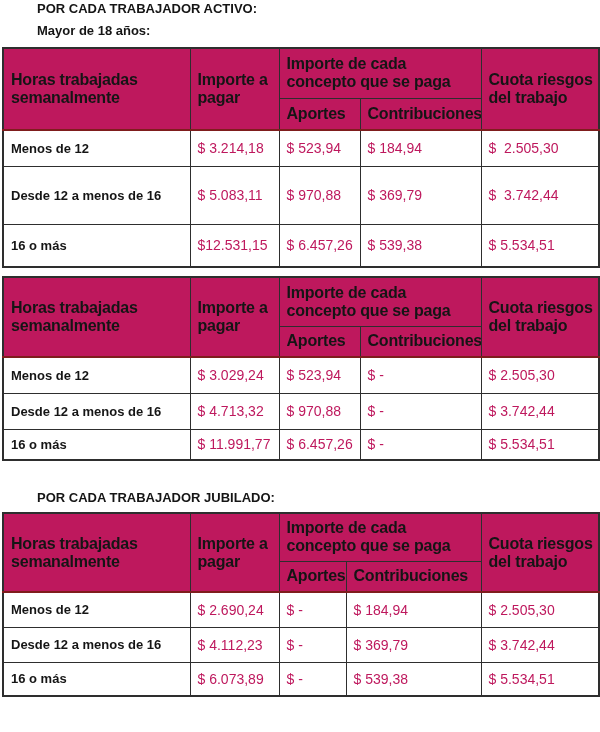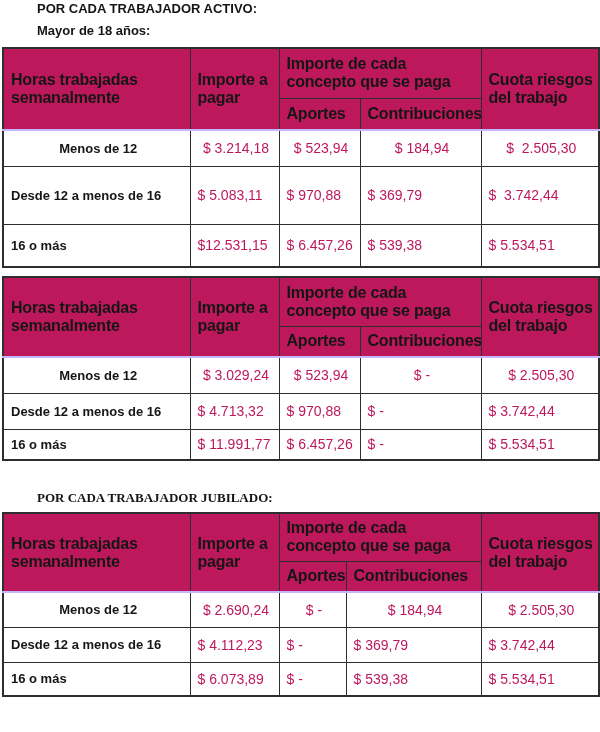--- a/index.html
+++ b/index.html
@@ -19,21 +19,21 @@
   .sec-title {
     margin: 0 0 0 37px;
     font-size: 13px;
     font-weight: bold;
     line-height: 14px;
     color: #151515;
   }
   .t-title1 { padding-top: 2px; }
   .t-sub1   { margin-top: 8px; }
   .t-sub2   { margin-top: 16px; }
-  .t-title2 { margin-top: 30px; font-family: Liberation Serif, serif; }
+  .t-title2 { margin-top: 30px; }
 
   table.grid {
     border-collapse: collapse;
     table-layout: fixed;
     width: 596px;
     margin: 9px 0 0 2px;
     border: 2px solid #2e2e2e;
   }
   table.grid.t2 { margin-top: 8px; }
   table.grid.t3 { margin-top: 7px; }
@@ -57,21 +57,21 @@
     font-size: 13px;
     font-weight: bold;
     color: #151515;
   }
   td.val {
     font-size: 14px;
     font-weight: normal;
     white-space: pre-wrap;
     color: #be185d;
   }
-  tr.r1 td { border-top: 2px solid #c4b5fd; text-align: center; }
+  tr.r1 td { border-top: 2px solid #7f1d1d; }
   td.va-top { vertical-align: top; padding-top: 5px; }
 
   
   .t1 tr.hA { height: 50px; } .t1 tr.hB { height: 32px; }
   .t1 tr.r1 { height: 36px; } .t1 tr.r2 { height: 58px; } .t1 tr.r3 { height: 43px; }
   .t2 tr.hA { height: 49px; } .t2 tr.hB { height: 31px; }
   .t2 tr.r1 { height: 36px; } .t2 tr.r2 { height: 36px; } .t2 tr.r3 { height: 31px; }
   .t3 tr.hA { height: 48px; } .t3 tr.hB { height: 31px; }
   .t3 tr.r1 { height: 35px; } .t3 tr.r2 { height: 35px; } .t3 tr.r3 { height: 34px; }
 </style>

